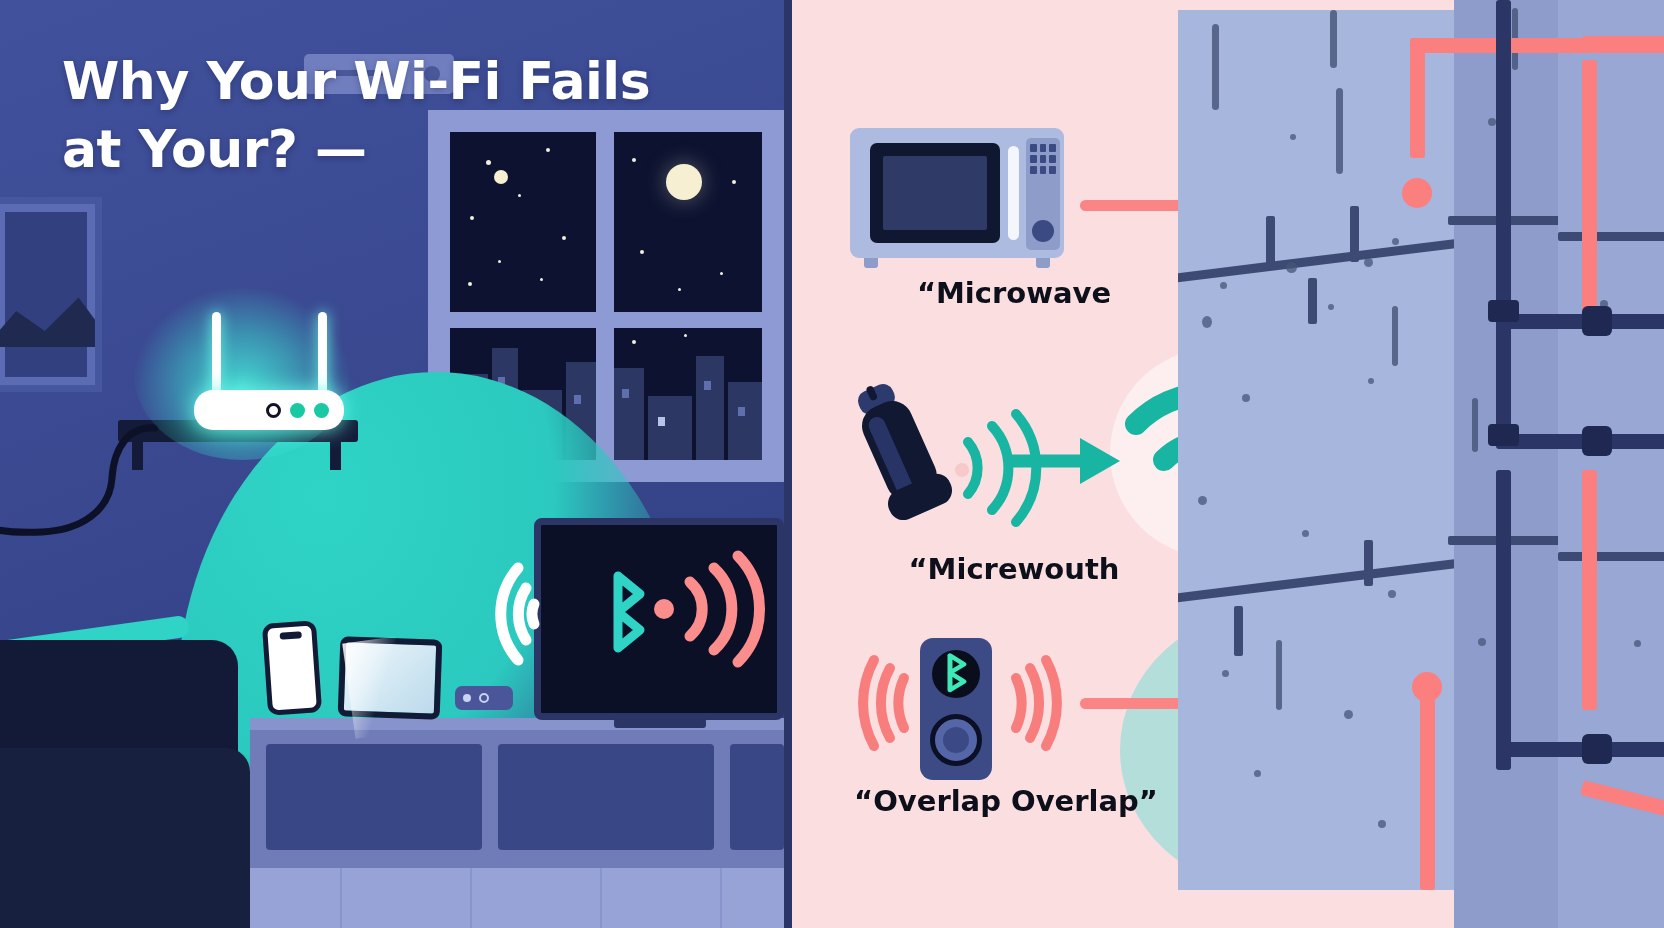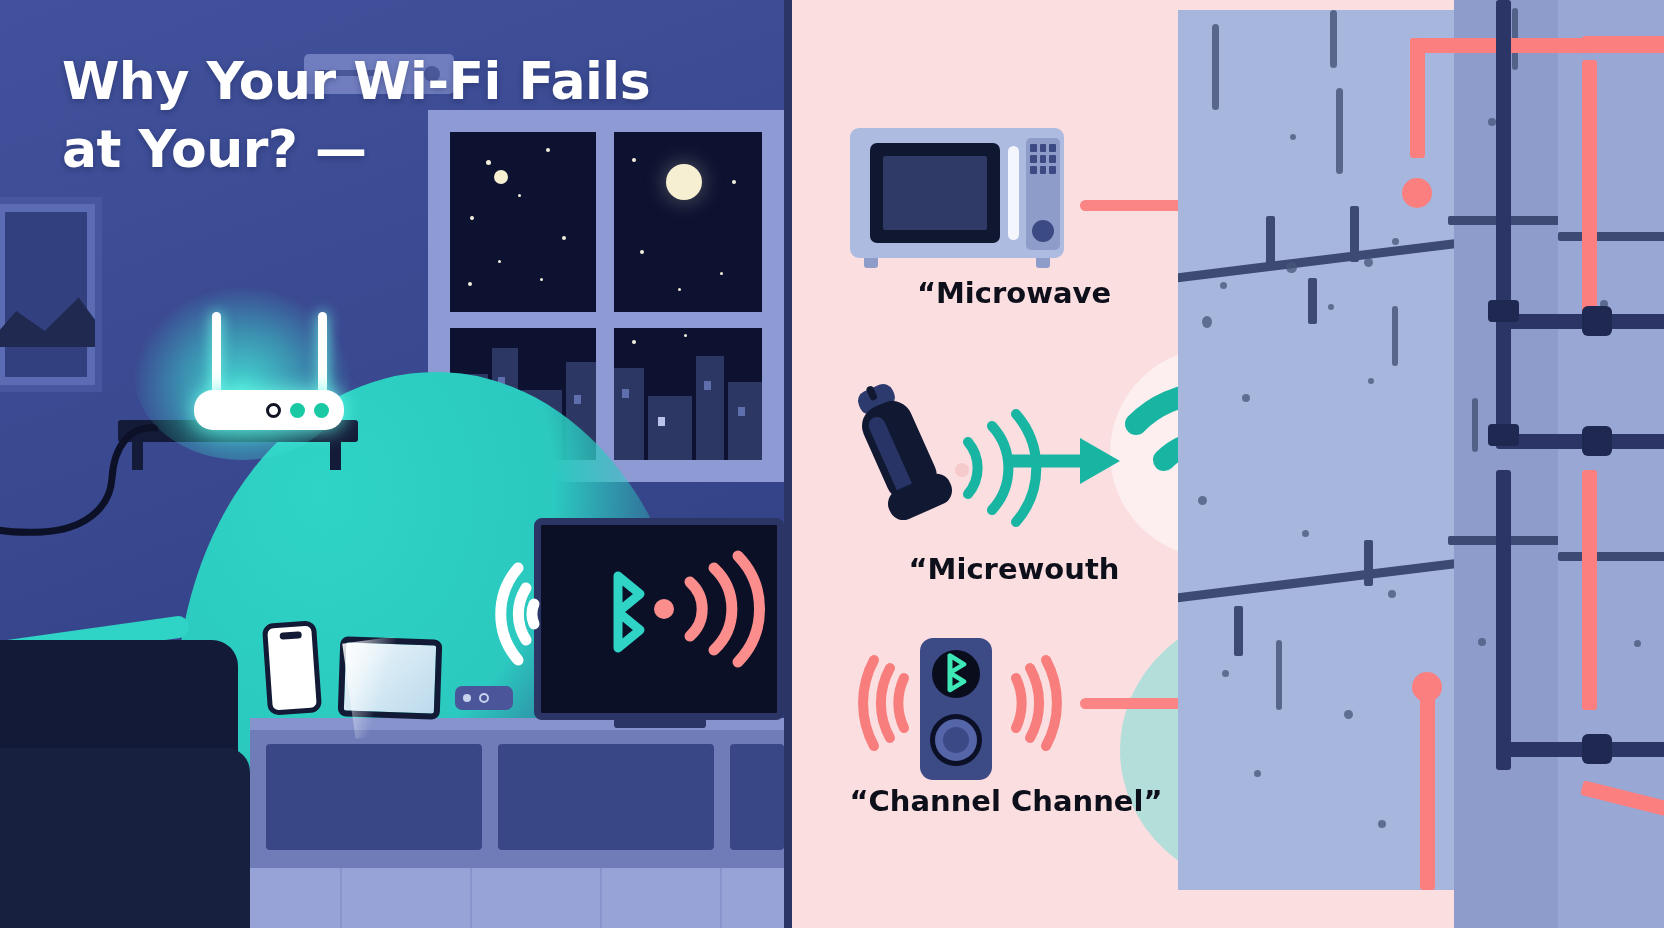--- a/index.html
+++ b/index.html
@@ -523,21 +523,21 @@
       <path d="M52 30 A 58 58 0 0 0 52 80" stroke="#f87e7e" stroke-width="10" fill="none" stroke-linecap="round"></path>
       <path d="M38 20 A 72 72 0 0 0 38 90" stroke="#f87e7e" stroke-width="10" fill="none" stroke-linecap="round"></path>
       <path d="M22 12 A 90 90 0 0 0 22 98" stroke="#f87e7e" stroke-width="10" fill="none" stroke-linecap="round"></path>
     </svg>
     <svg class="arcs-coral-sp-r" width="70" height="110" viewBox="0 0 70 110">
       <path d="M18 30 A 58 58 0 0 1 18 80" stroke="#f87e7e" stroke-width="10" fill="none" stroke-linecap="round"></path>
       <path d="M32 20 A 72 72 0 0 1 32 90" stroke="#f87e7e" stroke-width="10" fill="none" stroke-linecap="round"></path>
       <path d="M48 12 A 90 90 0 0 1 48 98" stroke="#f87e7e" stroke-width="10" fill="none" stroke-linecap="round"></path>
     </svg>
     <div class="label" style="left:52px;top:784px;">
-      <span>“Channel Channel”</span>
+      <span>“Overlap Overlap”</span>
     </div>
 
     <div class="wall">
       <div class="wall-face">
 
         <span class="mortar" style="left:-10px;top:246px;width:300px;transform:rotate(-7deg);"></span>
         <span class="mortar" style="left:-10px;top:566px;width:300px;transform:rotate(-7deg);"></span>
         <span class="mortar-v" style="left:88px;top:206px;height:54px;"></span>
         <span class="mortar-v" style="left:172px;top:196px;height:56px;"></span>
         <span class="mortar-v" style="left:130px;top:268px;height:46px;"></span>

